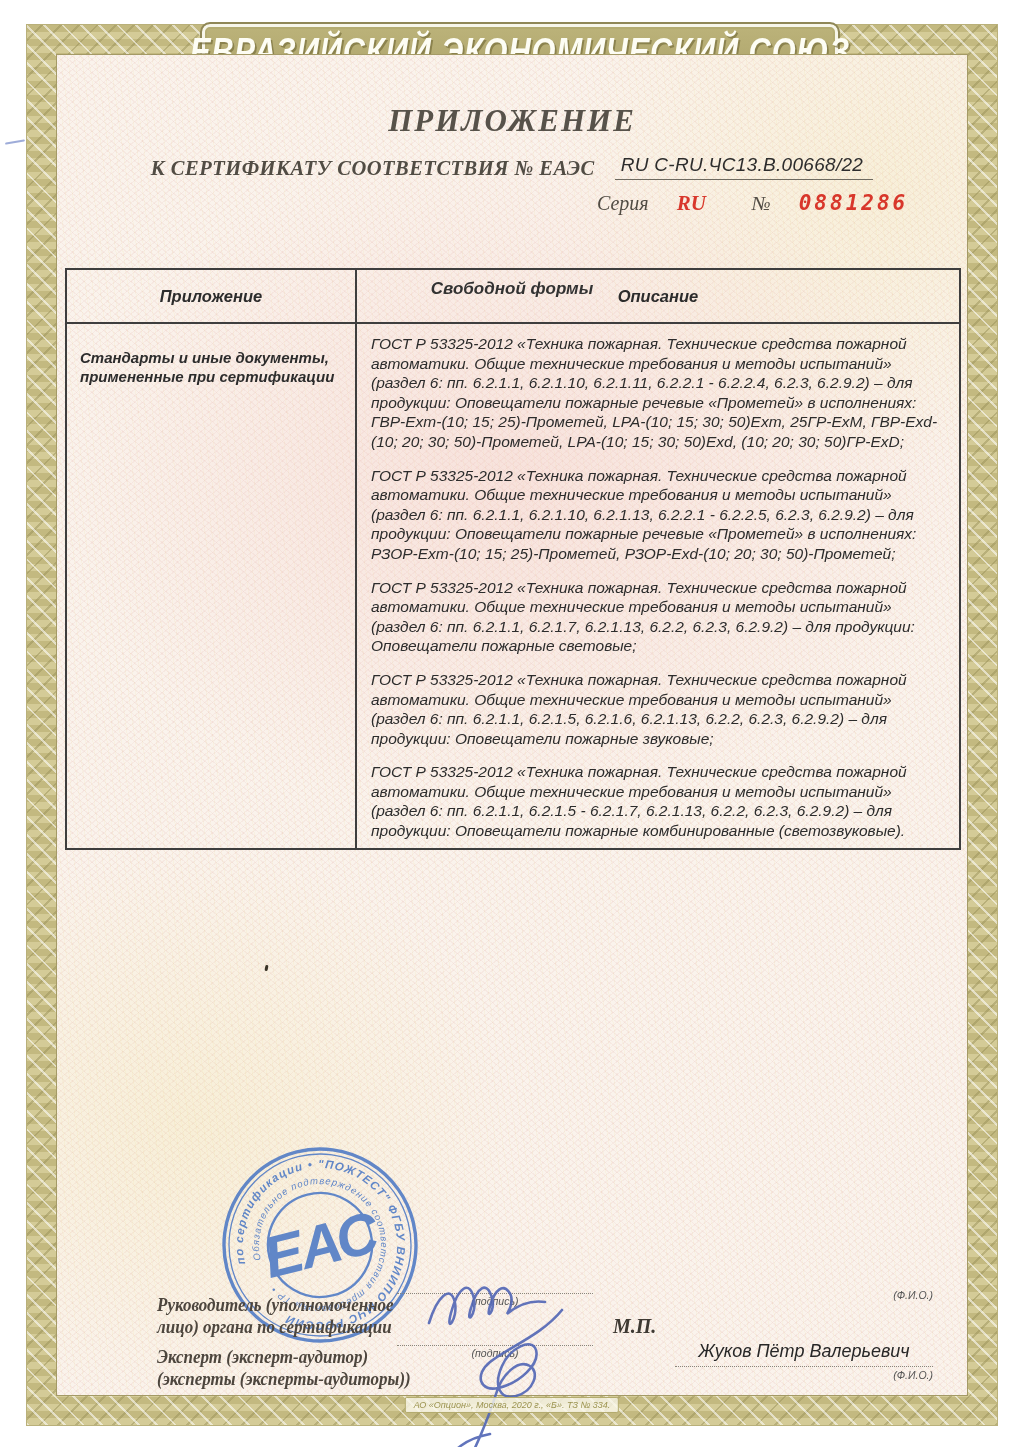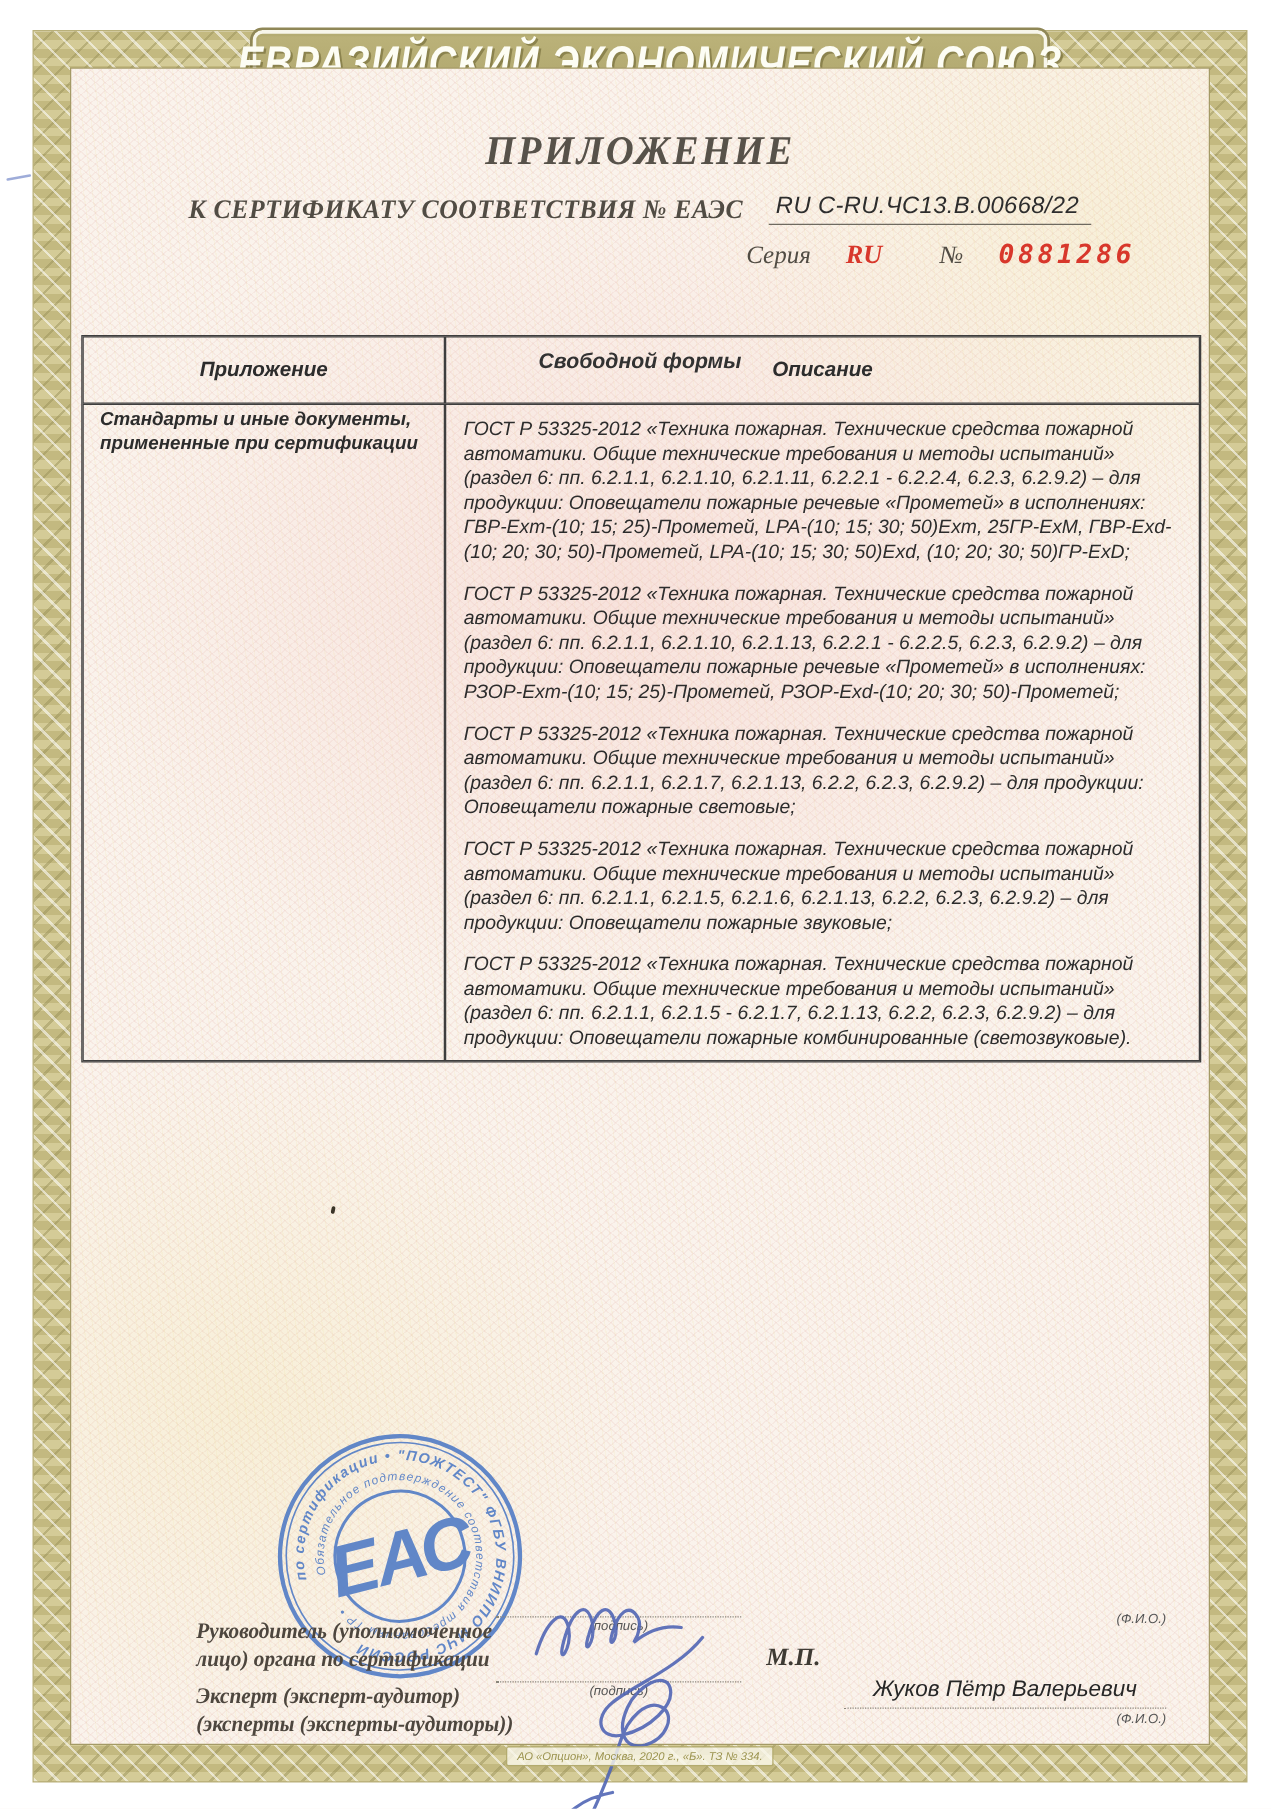--- a/index.html
+++ b/index.html
@@ -78,21 +78,21 @@
   .doc-table{
     position:absolute;left:8px;top:213px;width:894px;height:580px;
     border:1.5px solid #3e3e3e;border-collapse:collapse;background:transparent;
     display:grid;grid-template-columns:290px 1fr;grid-template-rows:54px 1fr;
   }
   .cell{border:0.8px solid #3e3e3e;}
   .th{
     display:flex;align-items:center;justify-content:center;
     font-weight:bold;font-size:16.5px;color:#2c2c2c;
   }
-  .td-left{padding:2px 12px 0 13px;font-weight:bold;font-size:15px;line-height:19px;color:#2c2c2c;}
+  .td-left{padding:24px 12px 0 13px;font-weight:bold;font-size:15px;line-height:19px;color:#2c2c2c;}
   .td-right{padding:10px 12px 0 14px;font-size:15.5px;line-height:19.6px;color:#2c2c2c;}
   .td-right p{margin:0 0 14px 0;}
   .td-right p:last-child{margin-bottom:0;}
   
   .stamp{position:absolute;left:161px;top:1088px;width:204px;height:204px;transform:rotate(-14deg);opacity:.88;}
   
   .sig-label{
     position:absolute;font-family:"Liberation Serif",serif;font-weight:bold;
     font-size:17px;line-height:21px;color:#4d463e;white-space:pre-line;transform:scaleY(1.05);
   }

